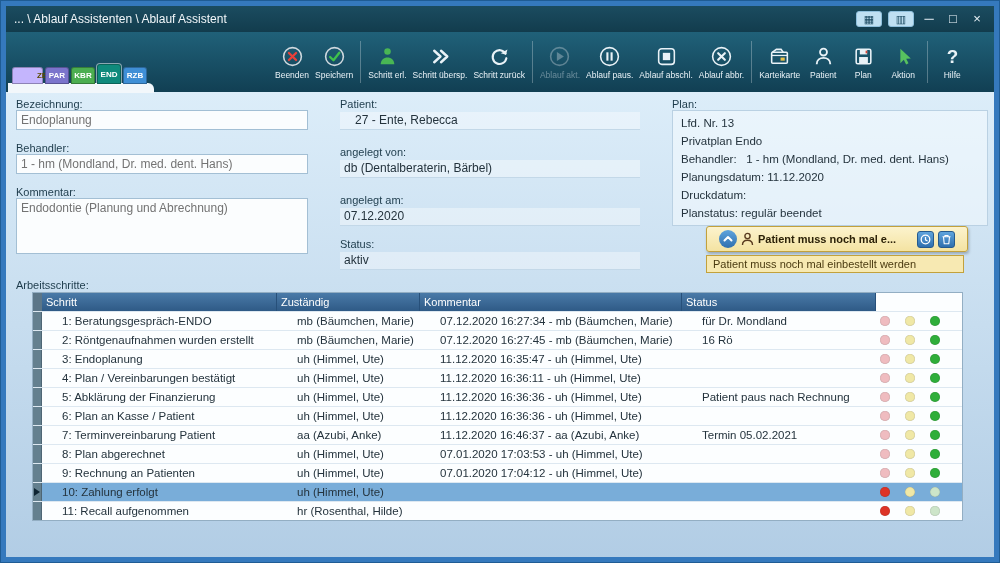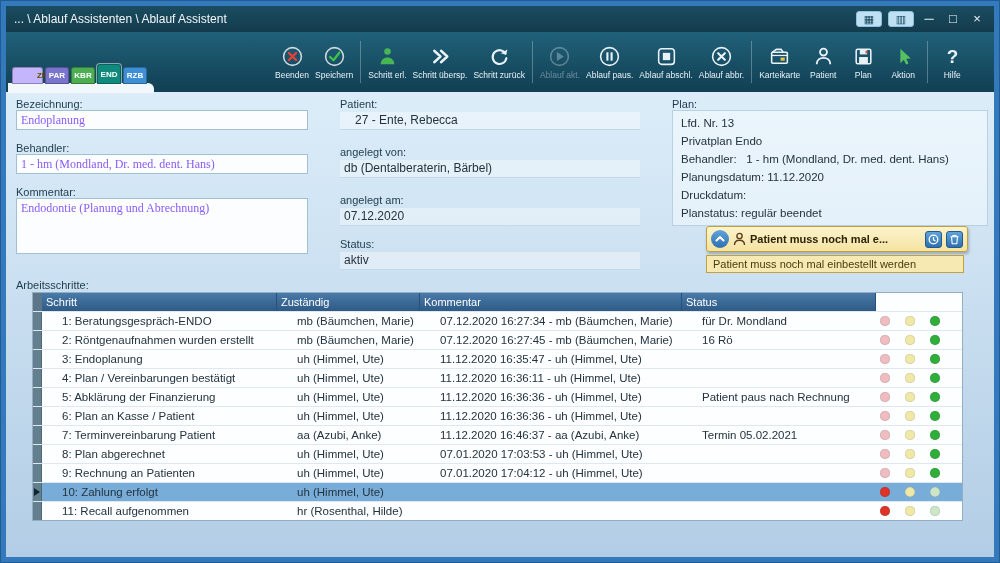--- a/index.html
+++ b/index.html
@@ -64,35 +64,35 @@
   .content {
     position:absolute; left:0; top:86px; width:988px; height:465px;
     background:linear-gradient(180deg,#dcedf9,#b2cde5);
   }
   .flabel { position:absolute; font-size:11px; color:#1d3b4b; }
   .fvalue { position:absolute; font-size:12px; color:#24333d;
     background:rgba(255,255,255,.38); border-bottom:1px solid #c3d8e8;
     padding:1px 4px; width:300px; height:18px; white-space:nowrap; overflow:hidden; }
   .finput {
     position:absolute; background:#fbfdfe; border:1px solid #a3bfd4;
-    font-family:Liberation Serif, serif; font-size:12px; color:#8b5cf6;
+    font-family:Liberation Sans, sans-serif; font-size:12px; color:#737373;
     padding:2px 4px;
   }
   .plan-panel {
     position:absolute; left:666px; top:18px; width:316px;
     background:rgba(250,253,255,.5); border:1px solid #bad1e3;
     padding:3px 8px; font-size:11.5px; color:#24333d; line-height:18px;
   }
   .plan-line { white-space:pre; overflow:hidden; }
 
   
   .notif {
     position:absolute; left:700px; top:134px; width:262px; height:26px;
     background:linear-gradient(#fcf3cd,#f4e3a2); border:1px solid #c2a13c;
-    border-radius:3px; display:flex; align-items:center; gap:4px; padding:0 4px;
+    border-radius:3px; display:flex; align-items:center; gap:4px; padding:0 12px;
     box-shadow:1px 2px 3px rgba(0,0,0,.25); z-index:4;
   }
   .notif-collapse {
     width:18px; height:18px; border-radius:50%;
     background:linear-gradient(#5fa4dd,#2f6fae); cursor:pointer;
     display:flex; align-items:center; justify-content:center; flex:0 0 auto;
   }
   .notif-person { display:flex; align-items:center; flex:0 0 auto; }
   .notif-title { font-size:11px; font-weight:bold; color:#2c2208;
     white-space:nowrap; overflow:hidden; flex:1; }

